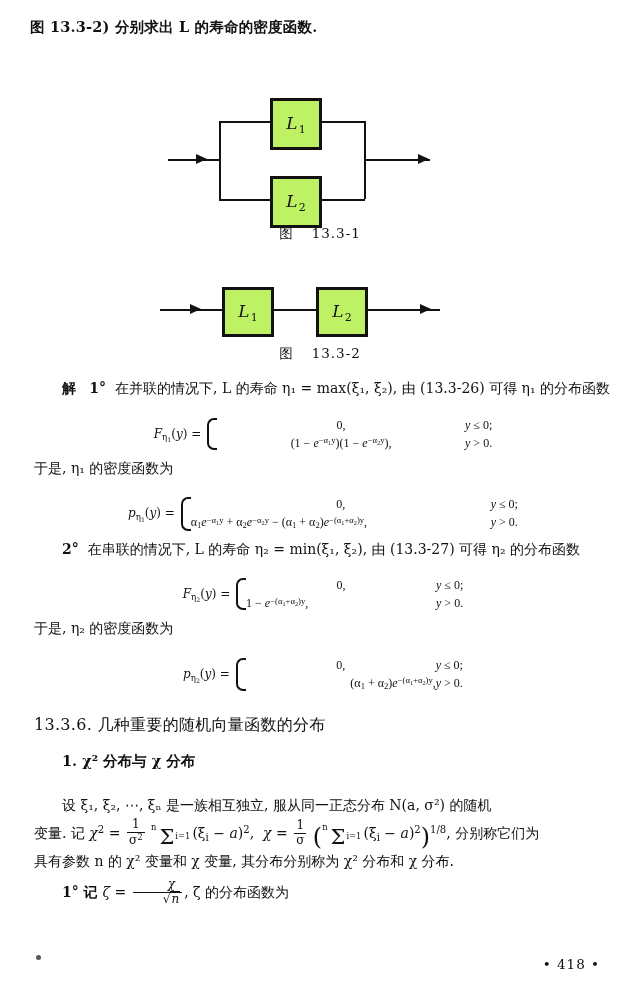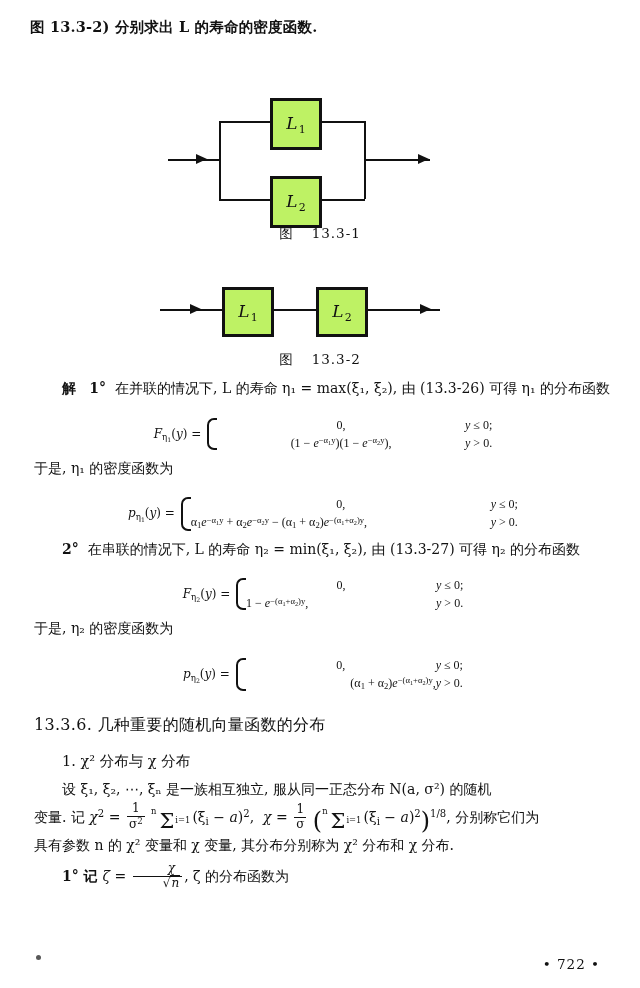--- a/index.html
+++ b/index.html
@@ -146,24 +146,24 @@
   .ccond { display: inline-block; }
 
   
   .section-head {
     margin: 20px 0 10px 0;
     font-size: 16px;
     font-weight: normal;
     letter-spacing: 0.3px;
   }
   .subsection-head {
-    margin: 12px 0 6px 0;
+    margin: 12px 0 22px 0;
     text-indent: 28px;
     font-size: 14.5px;
-    font-weight: normal;
+    font-weight: bold;
   }
 
   .frac {
     display: inline-block;
     vertical-align: -0.45em;
     text-align: center;
     font-size: 0.86em;
     line-height: 1.12;
     margin: 0 2px;
   }
@@ -255,21 +255,21 @@
     <div class="wire h-wire" style="left:362px; top:24px; width:78px;"></div>
     <div class="arrow-right" style="left:420px; top:19px;"></div>
 
     <div class="box" style="left:222px; top:2px; width:46px; height:44px;">
       <span><span class="it">L</span><span class="sub">1</span></span>
     </div>
     <div class="box" style="left:316px; top:2px; width:46px; height:44px;">
       <span><span class="it">L</span><span class="sub">2</span></span>
     </div>
 
-    <div class="fig-caption" style="top:66px;">
+    <div class="fig-caption" style="top:60px;">
       <span class="cn">图</span><span>13.3-2</span>
     </div>
   </div>
 
   <div class="body">
 
     <p class="para indent">
       <span class="bold">解</span>&nbsp;&nbsp;&nbsp;<span class="bold">1°</span>&nbsp;
       <span>在并联的情况下, L 的寿命 η₁ = max(ξ₁, ξ₂), 由 (13.3-26) 可得 η₁ 的分布函数</span>
     </p>
@@ -333,15 +333,15 @@
     <p class="para">具有参数 n 的 χ² 变量和 χ 变量, 其分布分别称为 χ² 分布和 χ 分布.</p>
 
     <p class="para indent" style="line-height:2.1; margin-top:6px;">
       <span class="bold">1° 记 </span><span class="it">ζ</span> =
       <span class="frac"><span class="num"><span class="it">χ</span></span><span class="den">√<span style="border-top:1px solid #111; padding:0 1px;"><span class="it">n</span></span></span></span><span>, ζ 的分布函数为</span>
     </p>
 
   </div>
 
   <div class="speck"></div>
-  <div class="pagenum">• 722 •</div>
+  <div class="pagenum">• 418 •</div>
 
 </div>
 
 </body></html>

